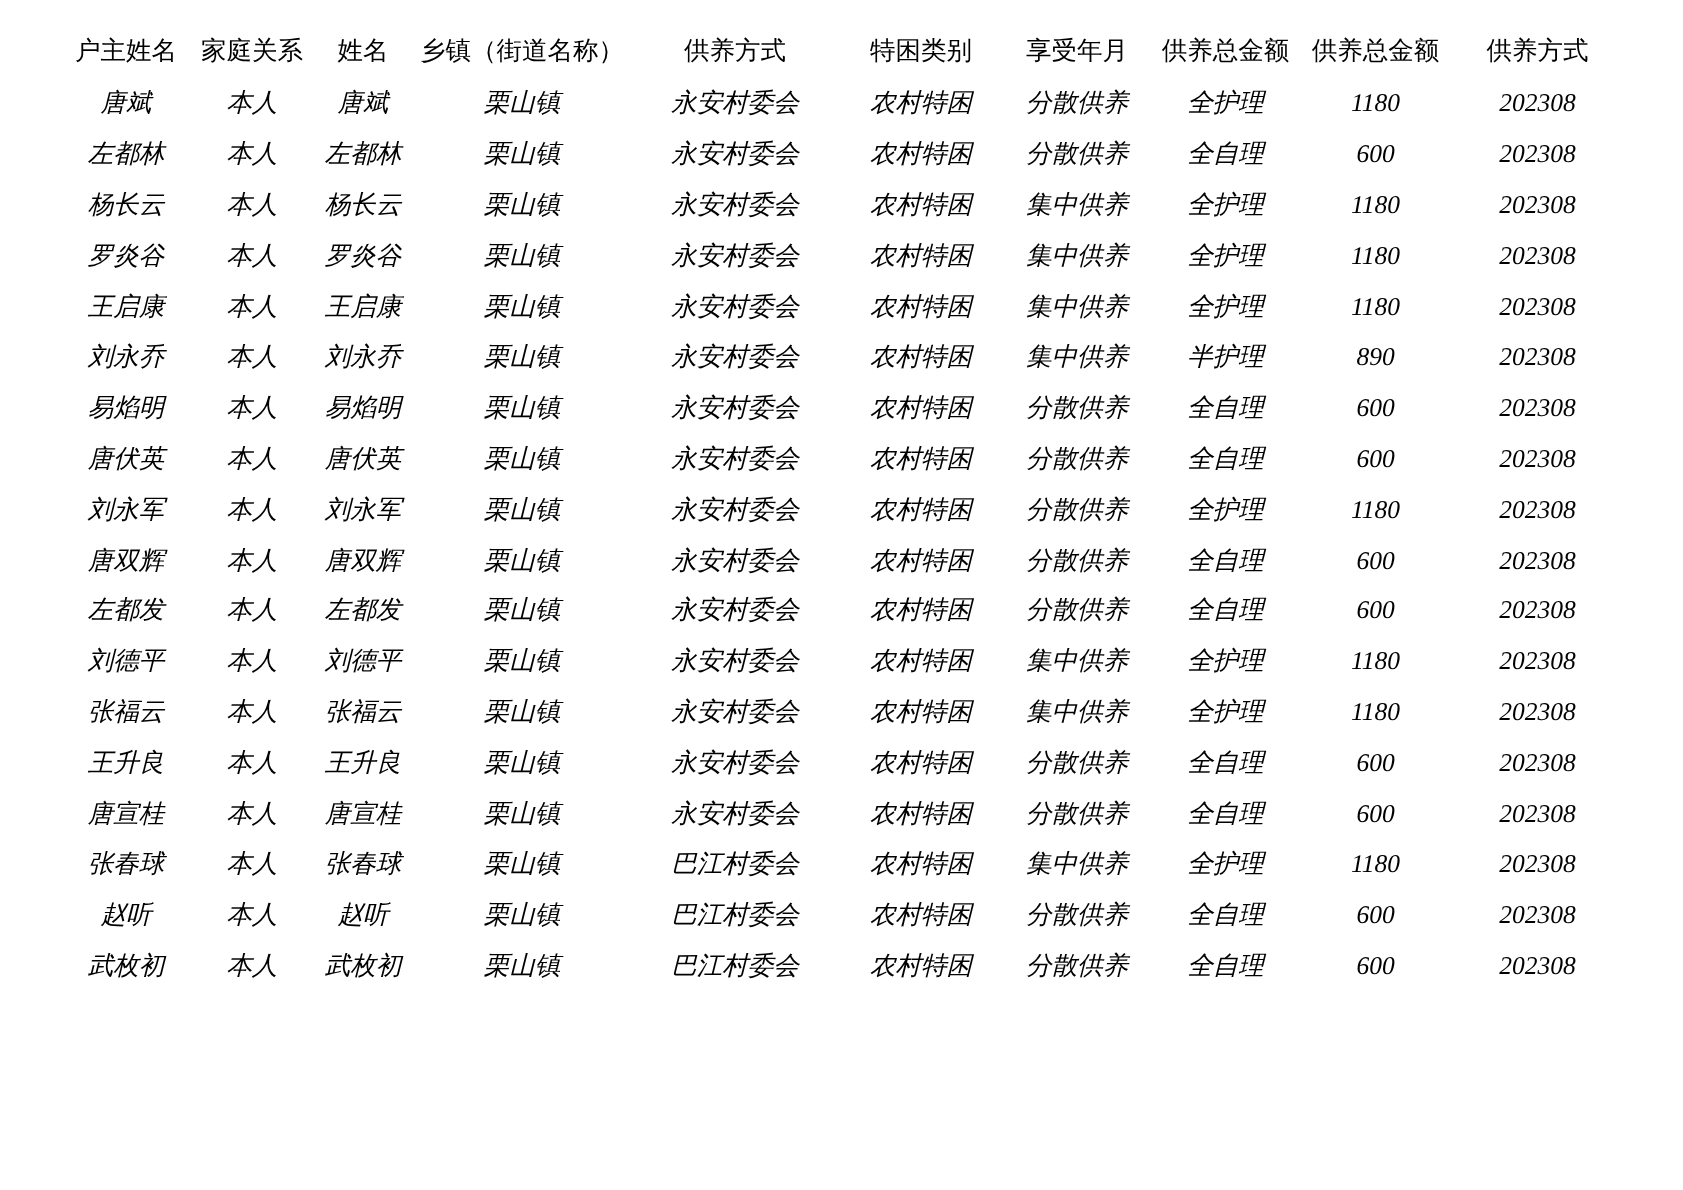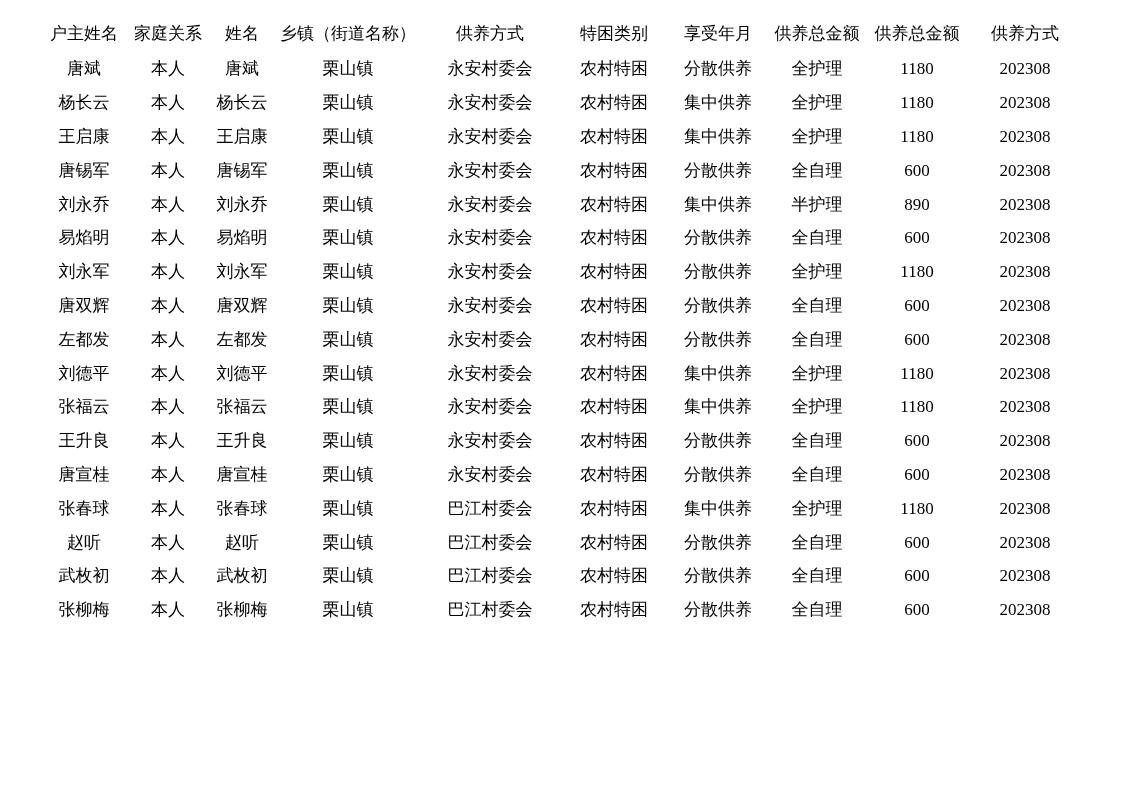--- a/index.html
+++ b/index.html
@@ -22,21 +22,21 @@
   col.c2  { width: 80px;  }
   col.c3  { width: 68px;  }
   col.c4  { width: 144px; }
   col.c5  { width: 140px; }
   col.c6  { width: 108px; }
   col.c7  { width: 100px; }
   col.c8  { width: 98px;  }
   col.c9  { width: 102px; }
   col.c10 { width: 114px; }
   thead tr { height: 38px; }
-  tbody tr { height: 33.8px; }
+  tbody tr { height: 33.8px; font-style: italic; }
   th, td {
     padding: 0;
     text-align: center;
     vertical-align: middle;
     white-space: nowrap;
     font-size: 17px;
     line-height: 1;
   }
   th { font-weight: normal; }
   td { font-weight: normal; }
@@ -78,53 +78,65 @@
         <td>唐斌</td>
         <td>栗山镇</td>
         <td>永安村委会</td>
         <td>农村特困</td>
         <td>分散供养</td>
         <td>全护理</td>
         <td>1180</td>
         <td>202308</td>
       </tr>
       <tr>
+        <td>左都林</td>
+        <td>本人</td>
+        <td>左都林</td>
+        <td>栗山镇</td>
+        <td>永安村委会</td>
+        <td>农村特困</td>
+        <td>分散供养</td>
+        <td>全自理</td>
+        <td>600</td>
+        <td>202308</td>
+      </tr>
+      <tr>
         <td>杨长云</td>
         <td>本人</td>
         <td>杨长云</td>
         <td>栗山镇</td>
         <td>永安村委会</td>
         <td>农村特困</td>
         <td>集中供养</td>
         <td>全护理</td>
         <td>1180</td>
         <td>202308</td>
       </tr>
       <tr>
+        <td>罗炎谷</td>
+        <td>本人</td>
+        <td>罗炎谷</td>
+        <td>栗山镇</td>
+        <td>永安村委会</td>
+        <td>农村特困</td>
+        <td>集中供养</td>
+        <td>全护理</td>
+        <td>1180</td>
+        <td>202308</td>
+      </tr>
+      <tr>
         <td>王启康</td>
         <td>本人</td>
         <td>王启康</td>
         <td>栗山镇</td>
         <td>永安村委会</td>
         <td>农村特困</td>
         <td>集中供养</td>
         <td>全护理</td>
         <td>1180</td>
-        <td>202308</td>
-      </tr>
-      <tr>
-        <td>唐锡军</td>
-        <td>本人</td>
-        <td>唐锡军</td>
-        <td>栗山镇</td>
-        <td>永安村委会</td>
-        <td>农村特困</td>
-        <td>分散供养</td>
-        <td>全自理</td>
-        <td>600</td>
         <td>202308</td>
       </tr>
       <tr>
         <td>刘永乔</td>
         <td>本人</td>
         <td>刘永乔</td>
         <td>栗山镇</td>
         <td>永安村委会</td>
         <td>农村特困</td>
         <td>集中供养</td>
@@ -138,20 +150,32 @@
         <td>易焰明</td>
         <td>栗山镇</td>
         <td>永安村委会</td>
         <td>农村特困</td>
         <td>分散供养</td>
         <td>全自理</td>
         <td>600</td>
         <td>202308</td>
       </tr>
       <tr>
+        <td>唐伏英</td>
+        <td>本人</td>
+        <td>唐伏英</td>
+        <td>栗山镇</td>
+        <td>永安村委会</td>
+        <td>农村特困</td>
+        <td>分散供养</td>
+        <td>全自理</td>
+        <td>600</td>
+        <td>202308</td>
+      </tr>
+      <tr>
         <td>刘永军</td>
         <td>本人</td>
         <td>刘永军</td>
         <td>栗山镇</td>
         <td>永安村委会</td>
         <td>农村特困</td>
         <td>分散供养</td>
         <td>全护理</td>
         <td>1180</td>
         <td>202308</td>
@@ -249,32 +273,20 @@
         <td>农村特困</td>
         <td>分散供养</td>
         <td>全自理</td>
         <td>600</td>
         <td>202308</td>
       </tr>
       <tr>
         <td>武枚初</td>
         <td>本人</td>
         <td>武枚初</td>
-        <td>栗山镇</td>
-        <td>巴江村委会</td>
-        <td>农村特困</td>
-        <td>分散供养</td>
-        <td>全自理</td>
-        <td>600</td>
-        <td>202308</td>
-      </tr>
-      <tr>
-        <td>张柳梅</td>
-        <td>本人</td>
-        <td>张柳梅</td>
         <td>栗山镇</td>
         <td>巴江村委会</td>
         <td>农村特困</td>
         <td>分散供养</td>
         <td>全自理</td>
         <td>600</td>
         <td>202308</td>
       </tr>
     </tbody>
 </table>

